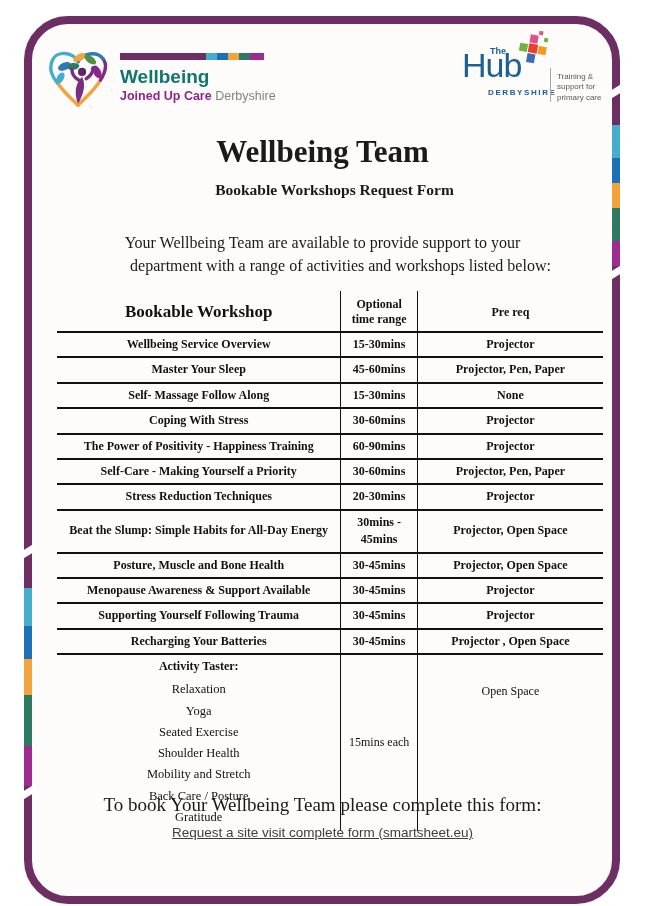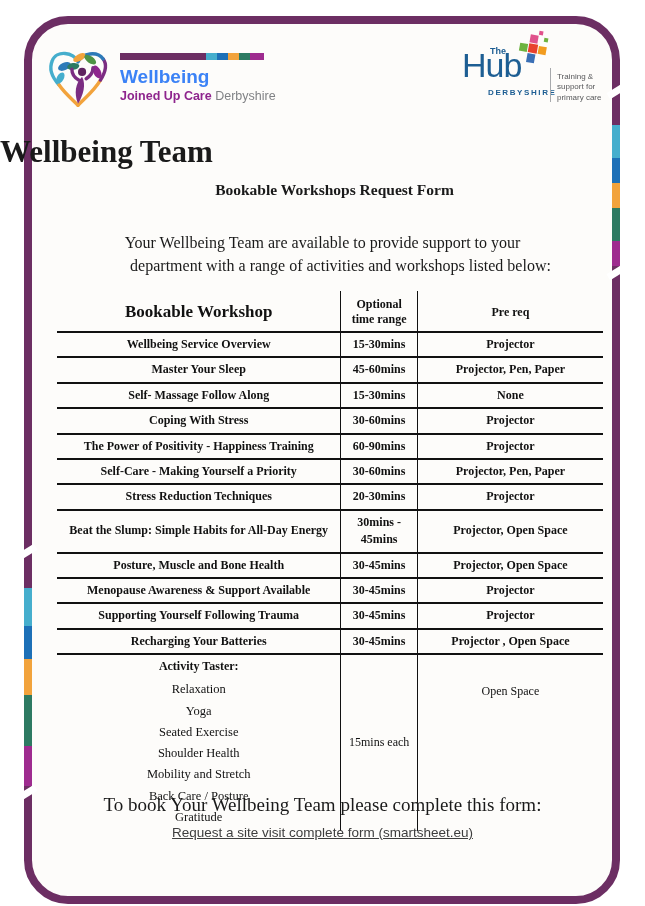--- a/index.html
+++ b/index.html
@@ -8,38 +8,38 @@
   .frame{position:absolute;left:24px;top:16px;width:596px;height:888px;box-sizing:border-box;
          border:8px solid #6c2e63;border-radius:44px;background:#fdfcfa;}
   
   .stripe{position:absolute;width:8px;z-index:3;}
   .gap{position:absolute;width:18px;height:7px;background:#ffffff;z-index:4;transform:rotate(-32deg);}
   
   .logo-wb{position:absolute;left:44px;top:42px;display:flex;align-items:flex-start;z-index:5;}
   .wb-text{margin-left:8px;padding-top:11px;font-family:"Liberation Sans",sans-serif;}
   .wb-bar{display:flex;height:7px;width:144px;margin-bottom:7px;}
   .wb-bar span{display:block;height:100%;}
-  .wb-name{font-size:19px;font-weight:bold;color:#3b82f6;line-height:1;}
+  .wb-name{font-size:19px;font-weight:bold;color:#0f766e;line-height:1;}
   .wb-tag{font-size:12.5px;margin-top:4px;line-height:1;}
   .wb-tag .b{font-weight:bold;color:#8e258d;}
   .wb-tag .l{color:#808285;}
   
   .logo-hub{position:absolute;left:462px;top:40px;width:160px;height:70px;z-index:5;
             font-family:"Liberation Sans",sans-serif;}
   .hub-word{position:absolute;left:0;top:8px;font-size:34px;font-weight:normal;color:#1d5e93;
             letter-spacing:-1px;line-height:1;}
   .hub-the{position:absolute;left:28px;top:6px;font-size:9px;font-weight:bold;color:#1d5e93;}
   .hub-region{position:absolute;left:26px;top:48px;font-size:8px;font-weight:bold;
               letter-spacing:1.6px;color:#1d5e93;}
   .hub-divider{position:absolute;left:88px;top:28px;width:1px;height:34px;background:#a7a9ac;}
   .hub-tagline{position:absolute;left:95px;top:32px;font-size:8px;color:#58595b;line-height:1.3;}
   .hub-plus{position:absolute;left:56px;top:-6px;width:30px;height:34px;transform:rotate(10deg);}
   .hub-plus i{position:absolute;display:block;}
   
-  .title{position:absolute;left:0;right:0;top:134px;text-align:left;font-size:31px;
+  .title{position:absolute;left:0;right:0;top:134px;text-align:center;font-size:31px;
          font-weight:bold;z-index:5;}
   .subtitle{position:absolute;left:4px;right:0;top:181px;text-align:center;font-size:15.5px;
             font-weight:bold;z-index:5;padding-left:20px;}
   .intro{position:absolute;left:0;right:0;top:231px;text-align:center;font-size:16px;
          line-height:1.45;z-index:5;}
   
   .wtable{position:absolute;left:57px;top:291px;width:546px;border-collapse:collapse;z-index:5;
           font-family:"Liberation Serif","DejaVu Serif",serif;}
   .wtable th,.wtable td{text-align:center;vertical-align:middle;padding:3px 4px;color:#111;}
   .wtable thead th{border-bottom:2px solid #111;padding-bottom:4px;padding-top:6px;}

